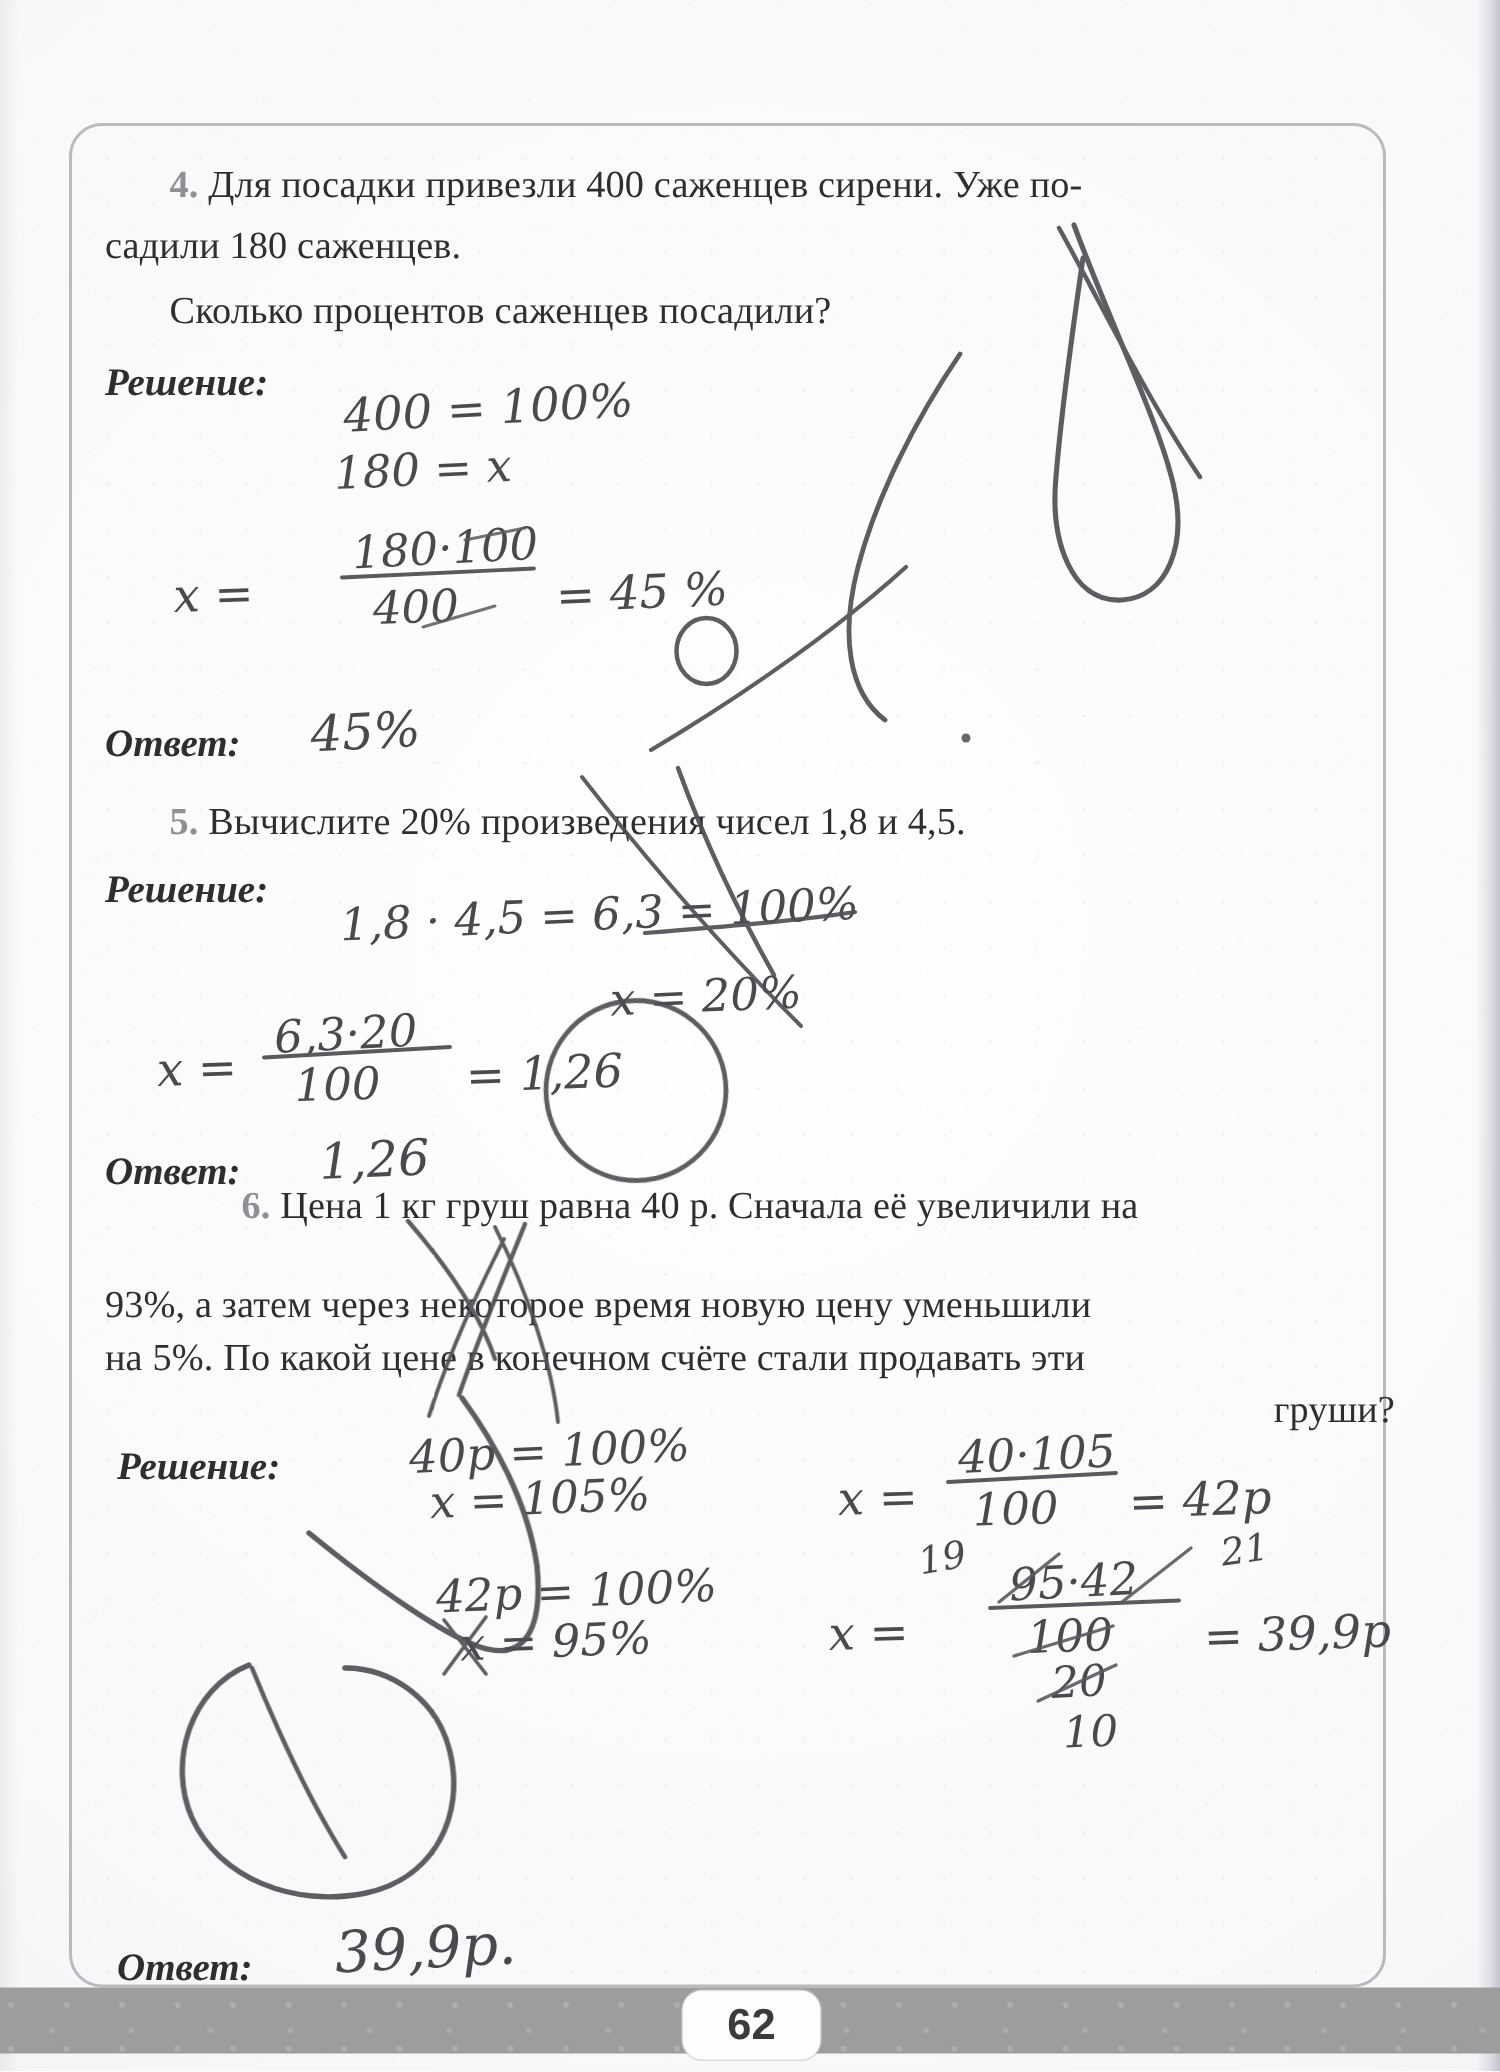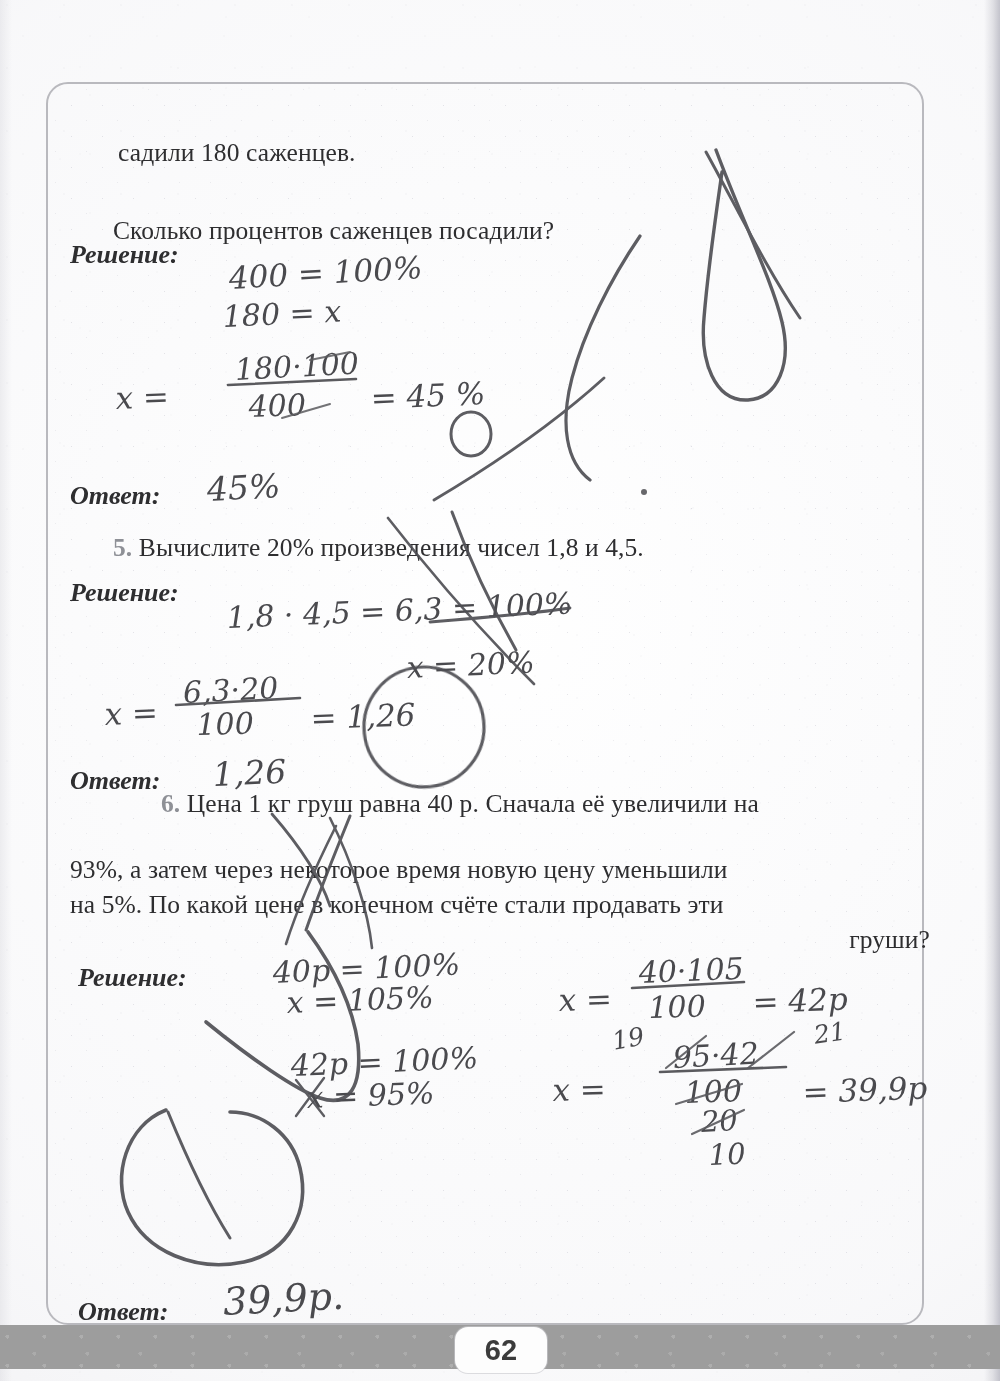--- a/index.html
+++ b/index.html
@@ -166,24 +166,28 @@
 
 <div id="page">
 
   <div class="paper-tone"></div>
   <div class="scan-noise"></div>
   <div class="grid"></div>
   <div class="frame"></div>
   <div class="edge-shadow-right"></div>
   <div class="edge-shadow-left"></div>
 
-  <div class="printed" style="left:70px; top:134px; width:820px;margin-left:48px;">
+  <div class="printed" style="left:113px; top:104px; width:820px;">
+    <span class="task-num">4.</span>
+    <span>Для посадки привезли 400 саженцев сирени. Уже по-</span>
+  </div>
+  <div class="printed" style="left:70px; top:145px; width:820px;">
     <span>садили 180 саженцев.</span>
   </div>
-  <div class="printed" style="left:113px; top:188px; width:820px;margin-top:24px;">
+  <div class="printed" style="left:113px; top:188px; width:820px;">
     <span>Сколько процентов саженцев посадили?</span>
   </div>
 
   <div class="label-italic" style="left:70px; top:240px;">Решение:</div>
 
   <div class="hand" style="left:228px; top:260px; font-size:31px; transform:rotate(-3.2deg);">400 = 100%</div>
   <div class="hand" style="left:222px; top:299px; font-size:30px; transform:rotate(-2.6deg);">180 = x</div>
 
   <div class="hand" style="left:115px; top:380px; font-size:31px; transform:rotate(-2deg);">x =</div>
   <div class="hand" style="left:234px; top:352px; font-size:30px; transform:rotate(-3deg);">180·100</div>

